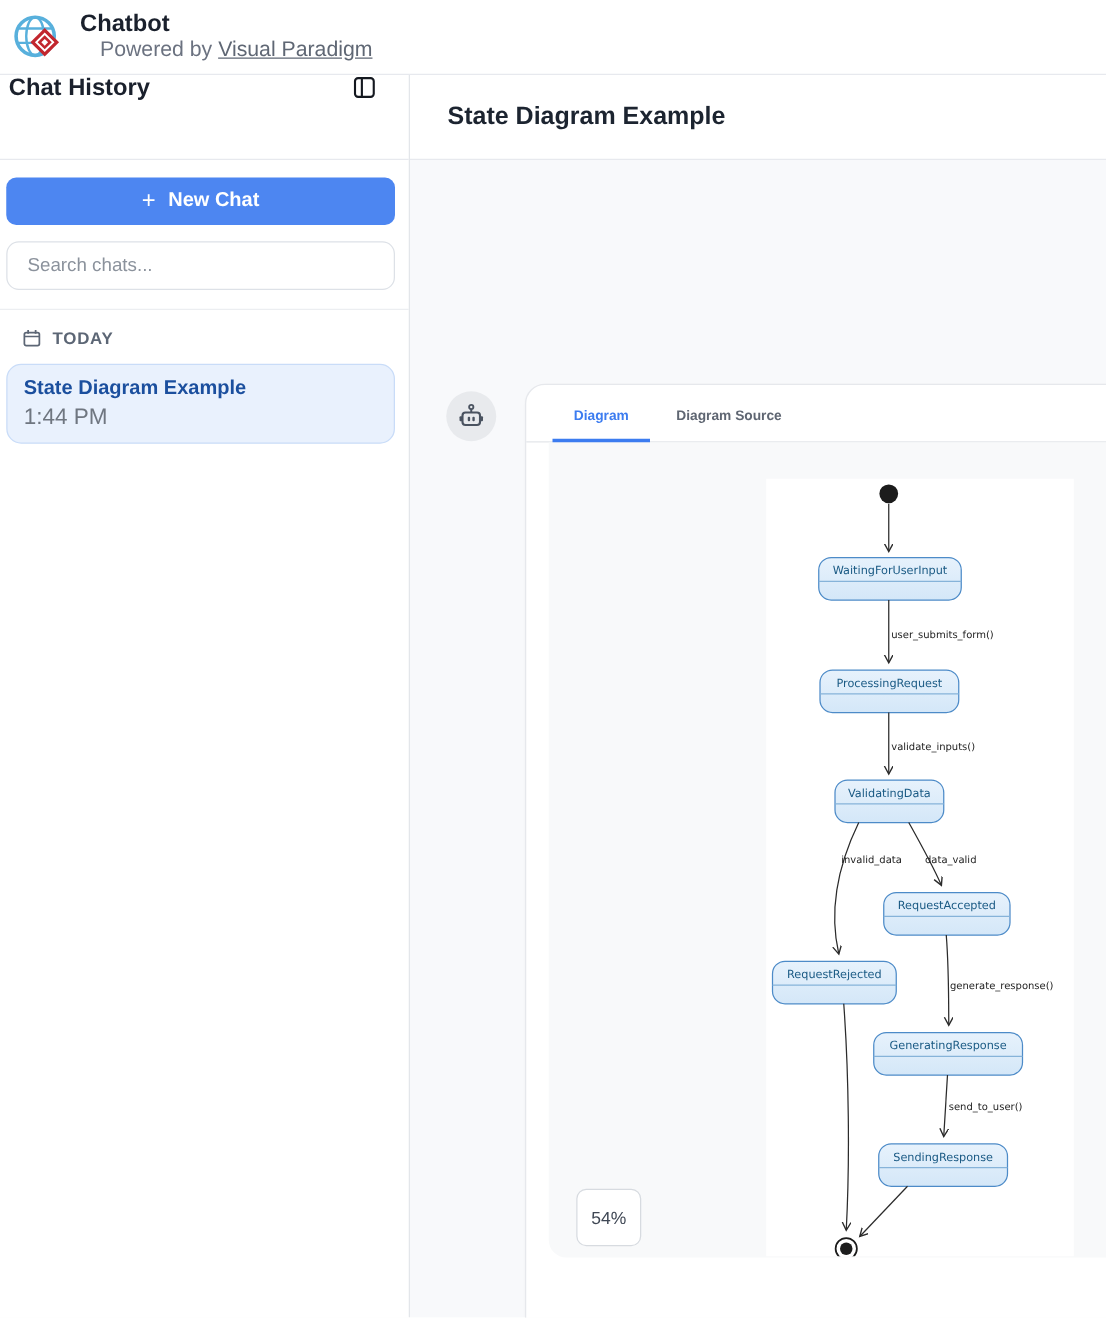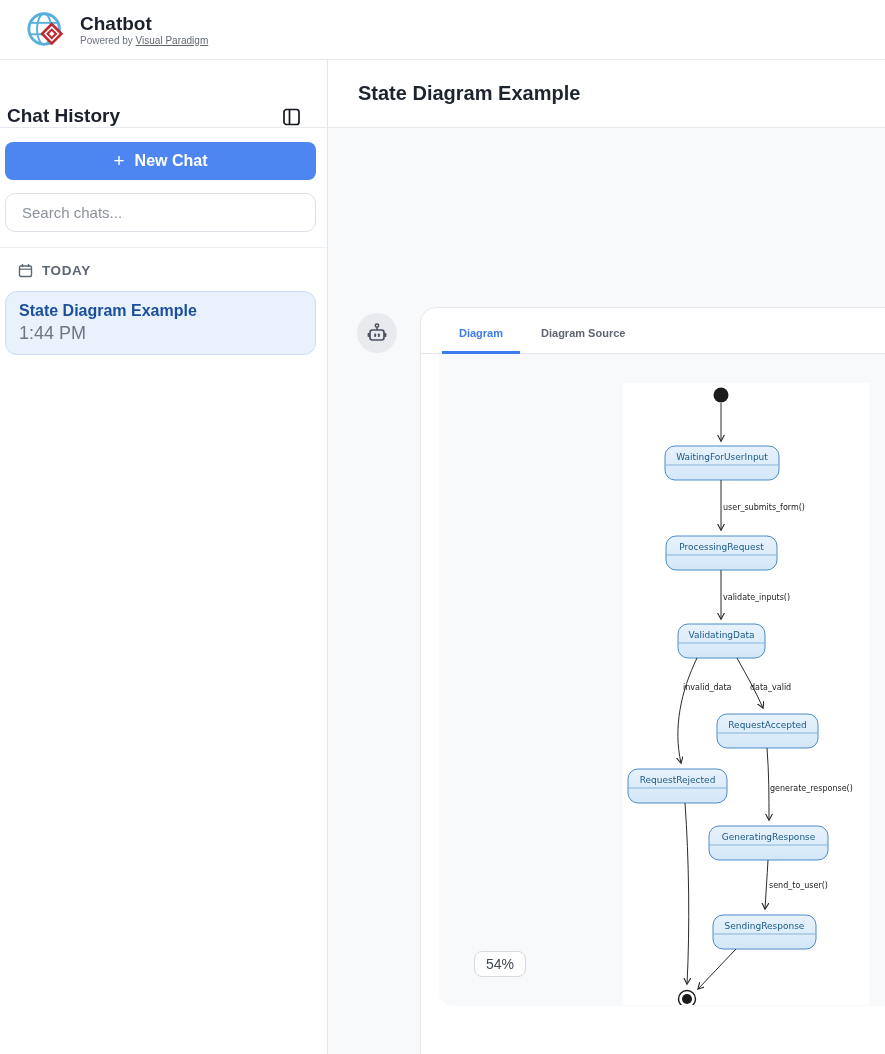--- a/index.html
+++ b/index.html
@@ -2,32 +2,32 @@
 <html><head>
 <meta charset="utf-8">
 <style>
   * { margin:0; padding:0; box-sizing:border-box; }
   html,body { width:885px; height:1054px; overflow:hidden; background:#fff;
     font-family:"Liberation Sans", sans-serif; }
   .app { position:relative; width:885px; height:1054px; }
 
   
   .top-header { position:absolute; left:0; top:0; width:885px; height:60px;
-    background:#fff; border-bottom:1px solid #e7e9ee; display:flex; align-items:center; padding-left:26px; }
+    background:#fff; border-bottom:1px solid #e7e9ee; display:flex; align-items:center; padding-left:10px; }
   .logo { width:42px; height:42px; flex:0 0 auto; }
   .brand { margin-left:12px; }
   .brand-title { font-size:19px; font-weight:700; color:#1a202c; line-height:1.15; }
-  .brand-sub { font-size:10px; color:#6b7280; }
+  .brand-sub { font-size:17px; color:#6b7280;margin-left:16px; }
   .brand-sub a { color:#5f6774; text-decoration:underline; cursor:pointer; }
 
   
   .sidebar { position:absolute; left:0; top:60px; width:328px; bottom:0;
     background:#fff; border-right:1px solid #e3e6ea; }
   .sb-header { height:68px; border-bottom:1px solid #e7e9ee; display:flex;
-    align-items:flex-end; justify-content:space-between; padding:0 25px 0 7px;gap:21px; }
+    align-items:flex-start; justify-content:space-between; padding:0 25px 0 7px;gap:21px; }
   .sb-title { font-size:19px; font-weight:700; color:#1a202c; }
   .collapse-btn { width:20px; height:20px; cursor:pointer; background:none; border:none; padding:0; }
   .new-chat { display:flex; align-items:center; justify-content:center; gap:10px;
     margin:14px 12px 0 5px; height:38px; background:#4d86f1; color:#fff;
     border:none; border-radius:8px; font-size:16px; font-weight:600; cursor:pointer;
     font-family:"Liberation Sans", sans-serif; width:311px; }
   .new-chat .plus { font-size:19px; font-weight:400; }
   .search { display:block; margin:13px 12px 0 5px; width:311px; height:39px;
     border:1px solid #dde1e7; border-radius:10px; padding:12px 16px; font-size:15px;
     color:#1a202c; font-family:"Liberation Sans", sans-serif; outline:none; }
@@ -54,24 +54,24 @@
     background:#fff; border:1px solid #e6e8ec; border-radius:16px;
     box-shadow:0 1px 2px rgba(0,0,0,0.04); }
   .tabbar { display:flex; gap:4px; padding:19px 0 0 21px; border-bottom:1px solid #e3e6ea; }
   .tab { padding:0 17px 12px; font-size:11px; font-weight:600; color:#5f6672;
     background:none; border:none; border-bottom:3px solid transparent; margin-bottom:-1px;
     cursor:pointer; font-family:"Liberation Sans", sans-serif; }
   .tab.active { color:#3c7cf0; border-bottom-color:#3c7cf0; }
 
   .viewport { position:relative; margin-left:18px; height:652px; background:#f8f9fa;
     border-bottom-left-radius:14px; overflow:hidden; }
-  .canvas { position:absolute; left:184px; top:29px; width:246px; height:622px;
+  .canvas { position:absolute; left:174px; top:29px; width:246px; height:622px;
     background:#fff; cursor:grab; }
-  .zoom-badge { position:absolute; left:35px; top:597px; background:#fff;
-    border:1px solid #d7dbe0; border-radius:8px; padding:4px 11px; font-size:14px;
+  .zoom-badge { position:absolute; left:22px; top:597px; background:#fff;
+    border:1px solid #d7dbe0; border-radius:8px; padding:14px 11px; font-size:14px;
     color:#3f4754; }
 
   
   .state-name { font-family:"DejaVu Sans", sans-serif; font-size:9px; fill:#1a5a84; }
   .edge-label { font-family:"DejaVu Sans", sans-serif; font-size:8px; fill:#222; }
 </style>
 </head>
 <body>
 
 <div class="app">

